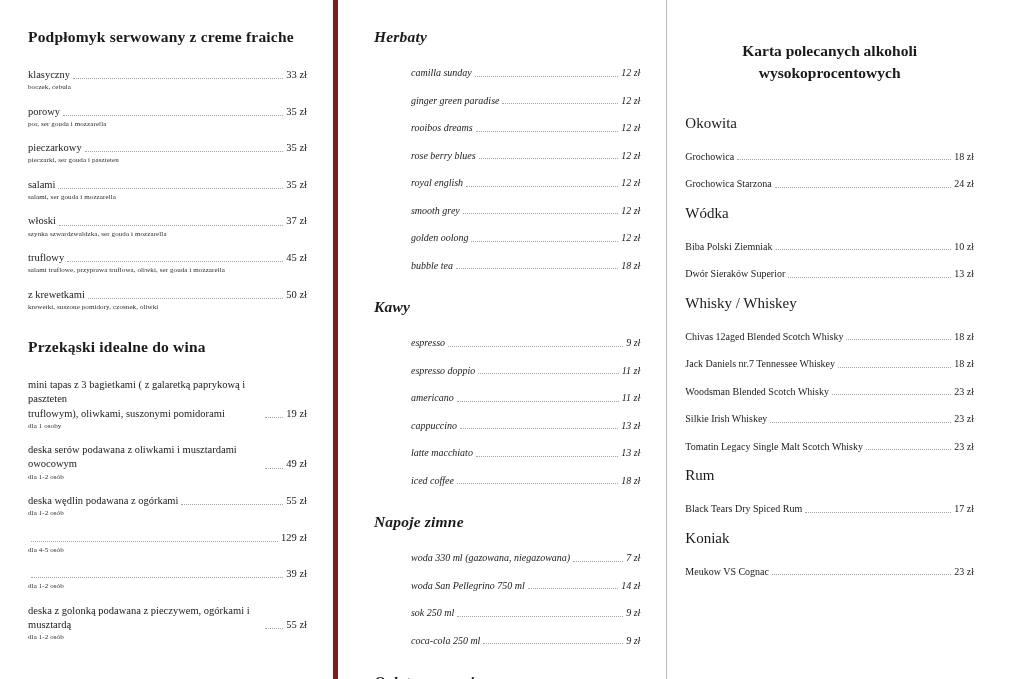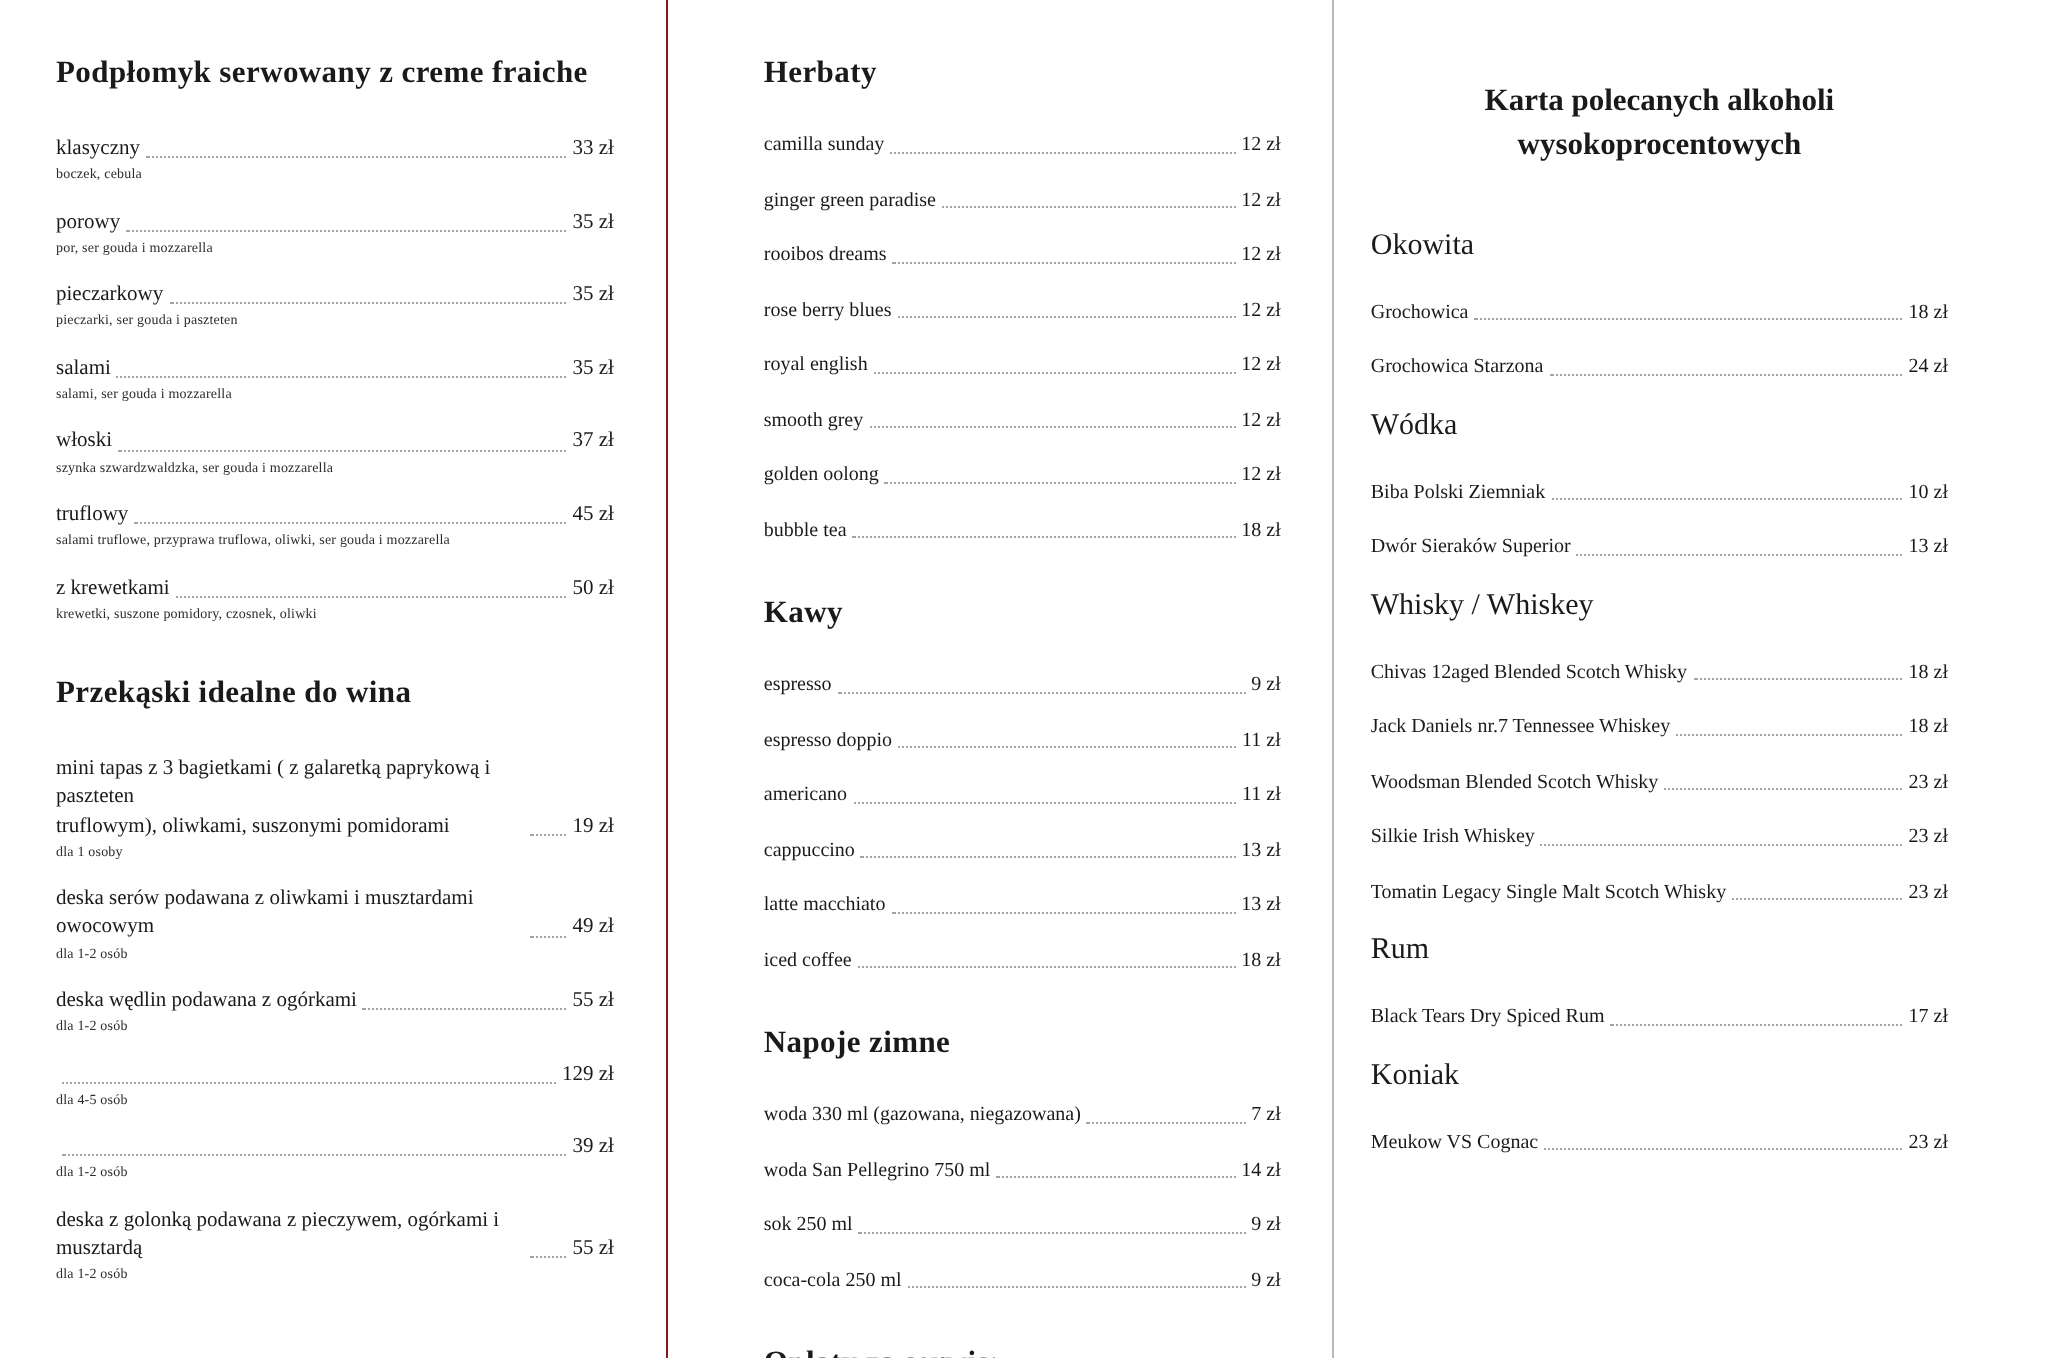--- a/index.html
+++ b/index.html
@@ -23,22 +23,23 @@
   .col {
     box-sizing: border-box;
     position: relative;
   }
   .col-1 {
     width: 341px;
     padding: 28px 26px 10px 28px;
   }
   .col-2 {
     width: 341px;
-    padding: 28px 26px 10px 48px;
-    border-left: 1px solid #7f1d1d;
+    padding: 28px 26px 10px 36px;
+    border-left: 5px solid #7f1d1d;
+    font-style: italic;
   }
   .col-3 {
     width: 342px;
     padding: 28px 26px 10px 18px;
     border-left: 1px solid #b9b9b9;
   }
   .section-title {
     font-size: 15.5px;
     font-weight: bold;
     margin: 0 0 22px 0;
@@ -111,20 +112,21 @@
     font-size: 10px;
   }
   .col-2 .block {
     margin-bottom: 4px;
   }
   .col-2 .section-title {
     margin-bottom: 20px;
   }
   .col-2 .items {
     padding-left: 0;
+    margin-left: 37px;
   }
 </style>
 </head>
 <body>
 
 <div class="menu">
 
   <div class="col col-1">
 
     <h2 class="section-title">Podpłomyk serwowany z creme fraiche</h2>

